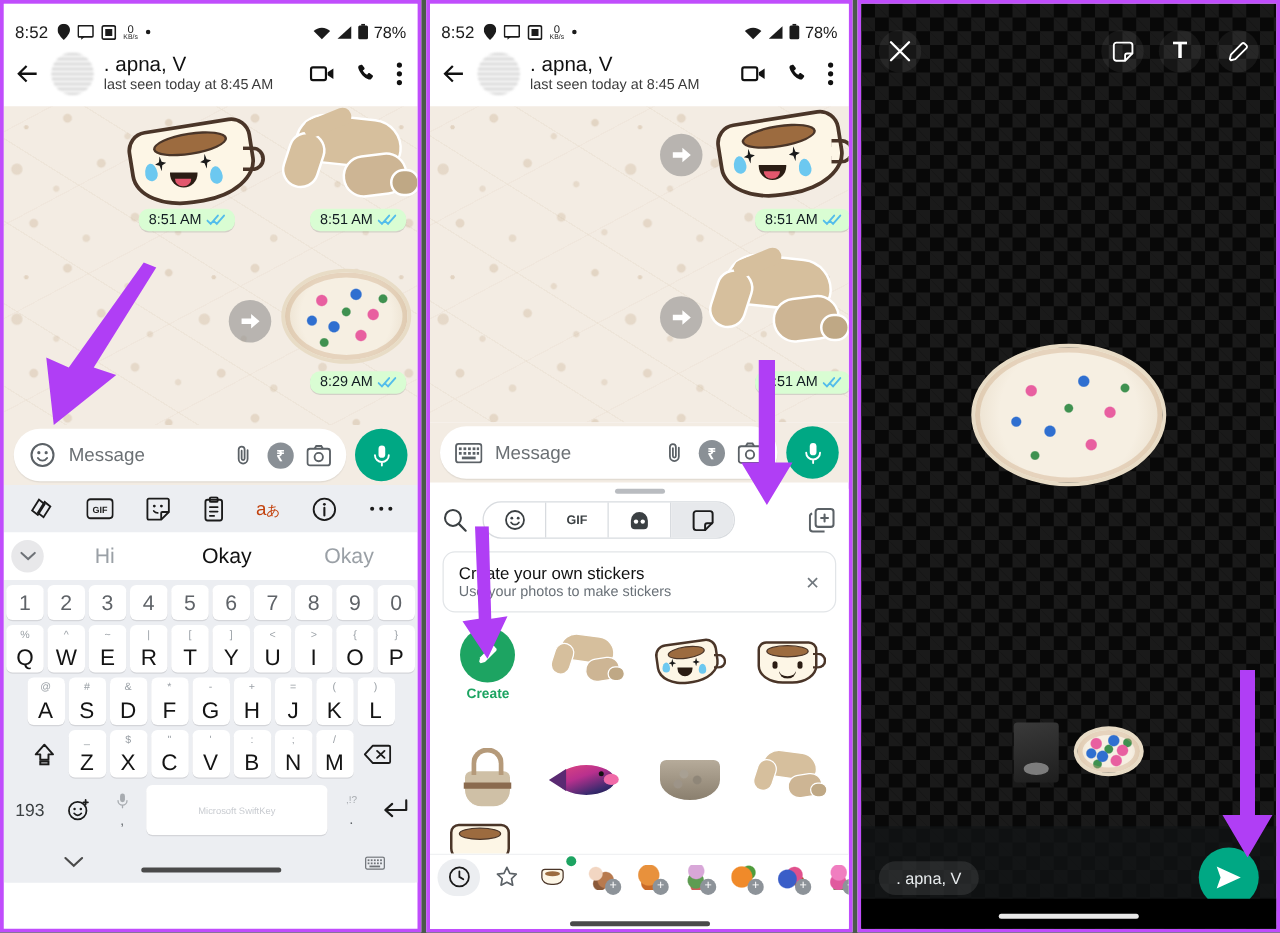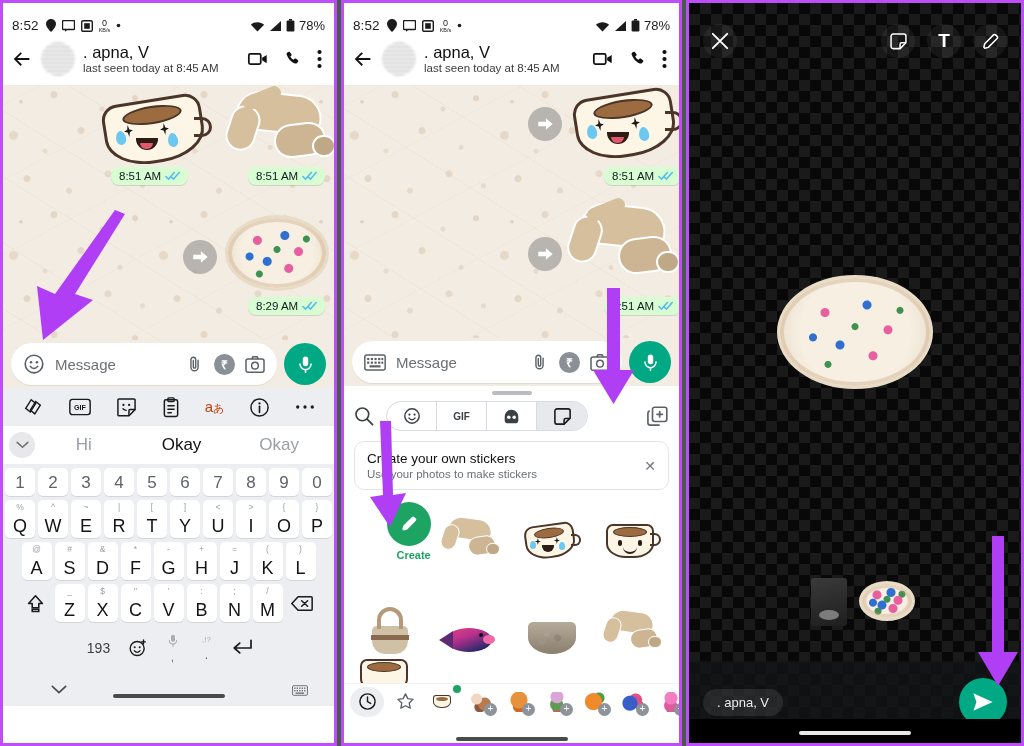--- a/index.html
+++ b/index.html
@@ -213,21 +213,21 @@
     margin: 4px 10px 0; border: 1px solid #e2e5e8; border-radius: 10px;
     padding: 9px 12px; display: flex; align-items: center; position: relative;
   }
   .sp-banner-title { font-size: 13.5px; color: #111; }
   .sp-banner-sub { font-size: 11.5px; color: #697077; margin-top: 2px; }
   .sp-banner-x { position: absolute; right: 12px; top: 50%; transform: translateY(-50%); color: #70777d; font-size: 14px; cursor: pointer; }
   .sp-grid {
     display: grid; grid-template-columns: repeat(4, 1fr);
     padding: 6px 6px 0; row-gap: 2px; overflow: hidden; height: 190px;
   }
-  .sp-cell { height: 70px; display: flex; align-items: flex-end; justify-content: center; position: relative; cursor: pointer; }
+  .sp-cell { height: 70px; display: flex; align-items: center; justify-content: center; position: relative; cursor: pointer; }
   .create-btn {
     width: 44px; height: 44px; border-radius: 50%; background: #1da462;
     display: flex; align-items: center; justify-content: center;
   }
   .create-lbl { font-size: 11px; color: #1da462; font-weight: bold; margin-top: 3px; }
   .sp-tray {
     position: absolute; bottom: 30px; left: 0; right: 0; height: 36px;
     display: flex; align-items: center; padding: 0 6px; gap: 4px;
     background: #fff; border-top: 1px solid #f0f1f3;
   }
@@ -644,20 +644,23 @@
               <path d="M18.6 2.4v4.4M16.4 4.6h4.4" stroke="#1b1b1b" stroke-width="1.7" stroke-linecap="round"></path>
             </svg>
         </div>
         <div class="kb-small">
           <svg width="10" height="13" viewBox="0 0 12 16">
               <rect x="3.6" y="1" width="4.8" height="8.6" rx="2.4" fill="#a7abb0"></rect>
               <path d="M1.6 8a4.4 4.4 0 008.8 0M6 12.6V15" fill="none" stroke="#a7abb0" stroke-width="1.3" stroke-linecap="round"></path>
             </svg>
           <span style="margin-top:4px;font-size:11px;color:#5f6368;">,</span>
         </div>
+        <div class="kspace">
+          <span>Microsoft SwiftKey</span>
+        </div>
         <div class="kb-small">
           <span style="font-size:8px;color:#a7abb0;">,!?</span>
           <span style="margin-top:4px;font-size:12px;color:#5f6368;">.</span>
         </div>
         <div class="kfunc">
           <svg width="22" height="18" viewBox="0 0 24 20">
               <path d="M22 1.5v8.5H4M9.5 4.6L3.4 10l6.1 5.4" fill="none" stroke="#1b1b1b" stroke-width="1.9" stroke-linecap="round" stroke-linejoin="round"></path>
             </svg>
         </div>
       </div>

